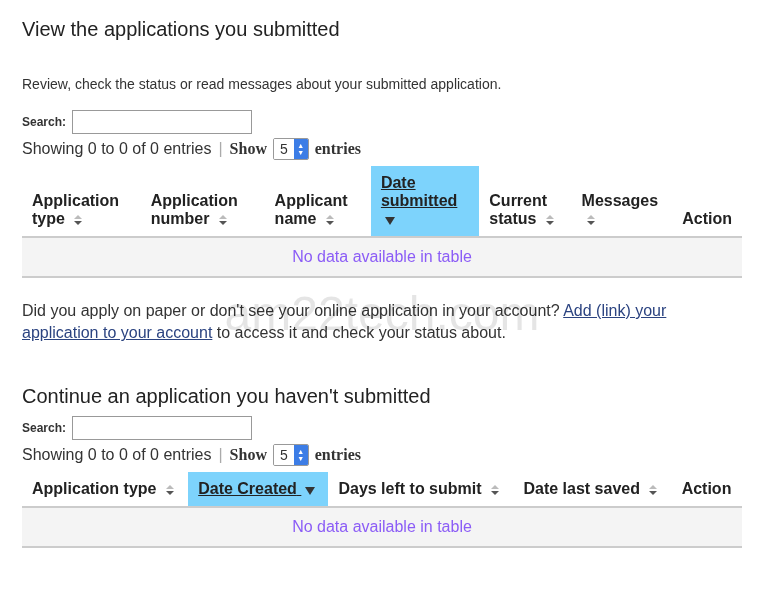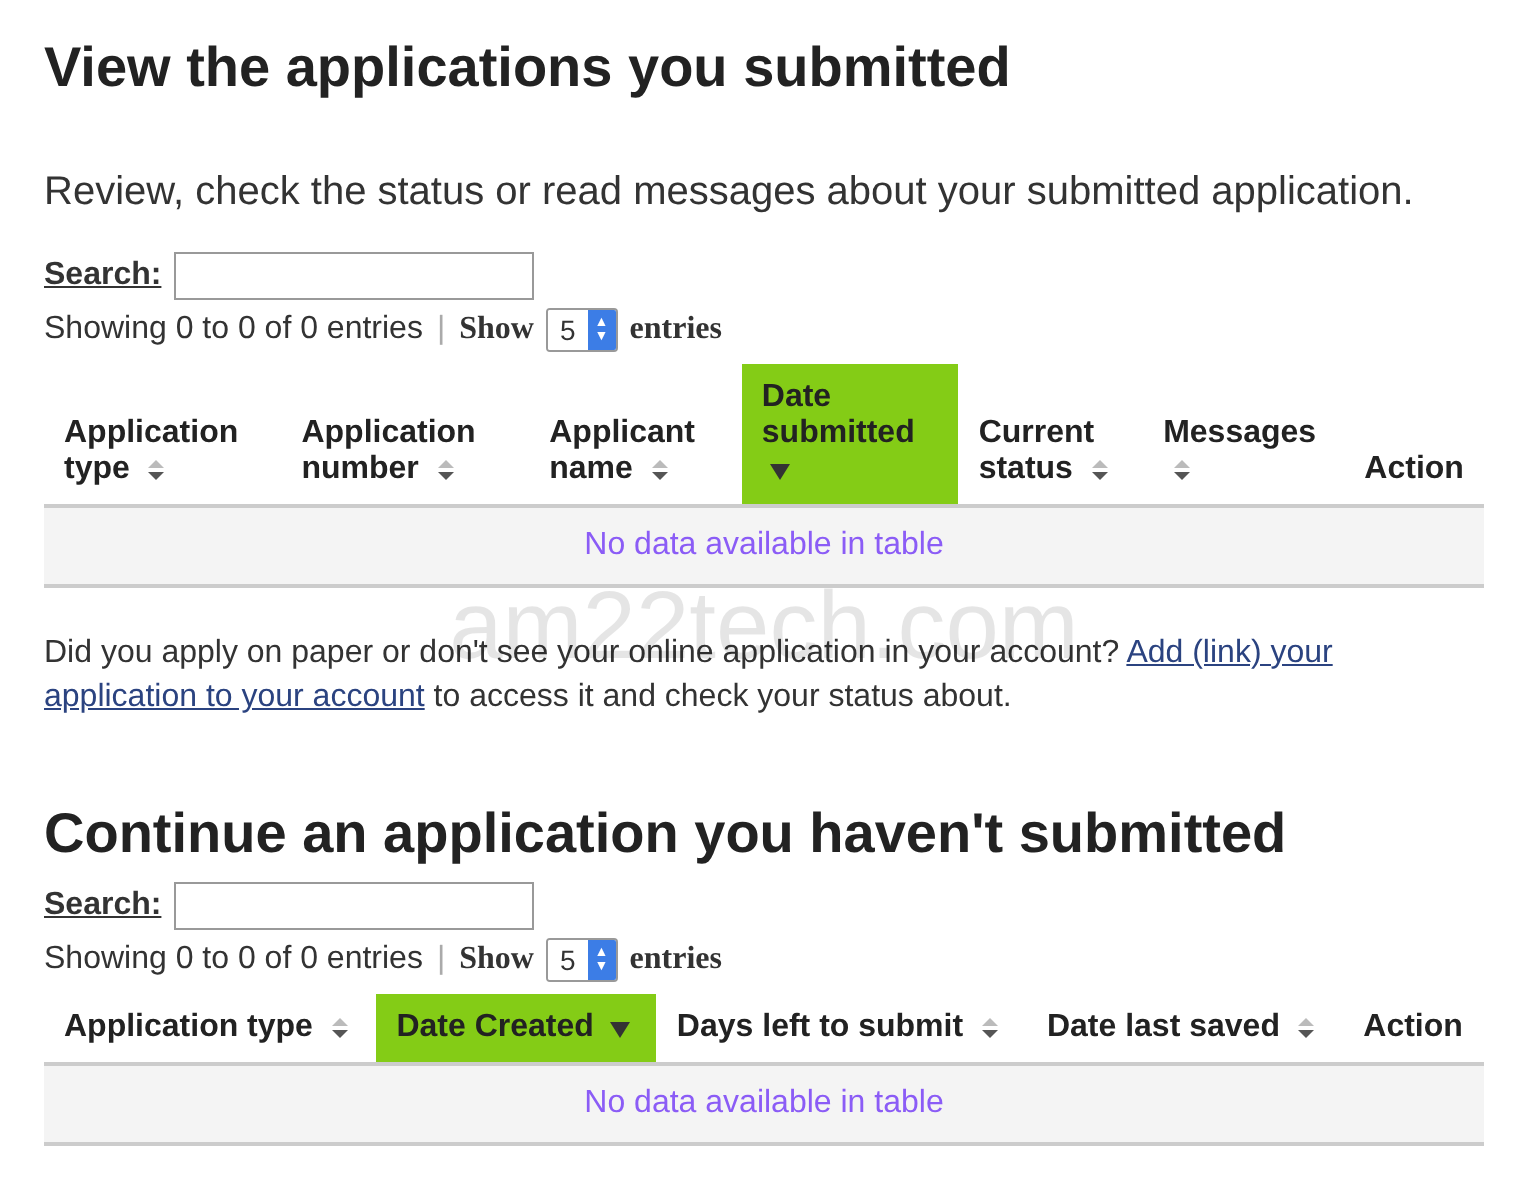--- a/index.html
+++ b/index.html
@@ -4,41 +4,40 @@
 <style>
 * { box-sizing: border-box; margin: 0; padding: 0; }
 body {
   font-family: "Helvetica Neue", Helvetica, Arial, sans-serif;
   color: #333;
   padding: 18px 22px;
   width: 764px;
   position: relative;
 }
 h1 {
-  font-size: 28px;
-  font-weight: 700;
+  font-size: 20px;
+  font-weight: 400;
   color: #222;
   margin-bottom: 8px;
 }
 p.sub {
-  font-size: 20px;
+  font-size: 14px;
   color: #333;
   margin-bottom: 18px;
   margin-top: 35px;
 }
 .ctl-row {
   display: flex;
   align-items: center;
   gap: 6px;
   margin-bottom: 4px;
 }
 .ctl-label {
   font-weight: 700;
-  font-size: 16px;
-  text-decoration: underline;
+  font-size: 12px;
 }
 .search-input {
   width: 180px;
   height: 24px;
   border: 1px solid #999;
   background: #fff;
 }
 .entries-row {
   display: flex;
   align-items: center;
@@ -84,21 +83,22 @@
   font-size: 16px;
 }
 thead th {
   text-align: left;
   font-weight: 700;
   padding: 8px 10px;
   vertical-align: bottom;
   color: #222;
 }
 thead th.sorted {
-  background: #84cc16;
+  background: #7dd3fc;
+  text-decoration: underline;
 }
 .tbl-wrap {
   border-bottom: 2px solid #ccc;
 }
 thead tr {
   border-bottom: 2px solid #ccc;
 }
 tbody td.nodata {
   text-align: center;
   padding: 10px;

